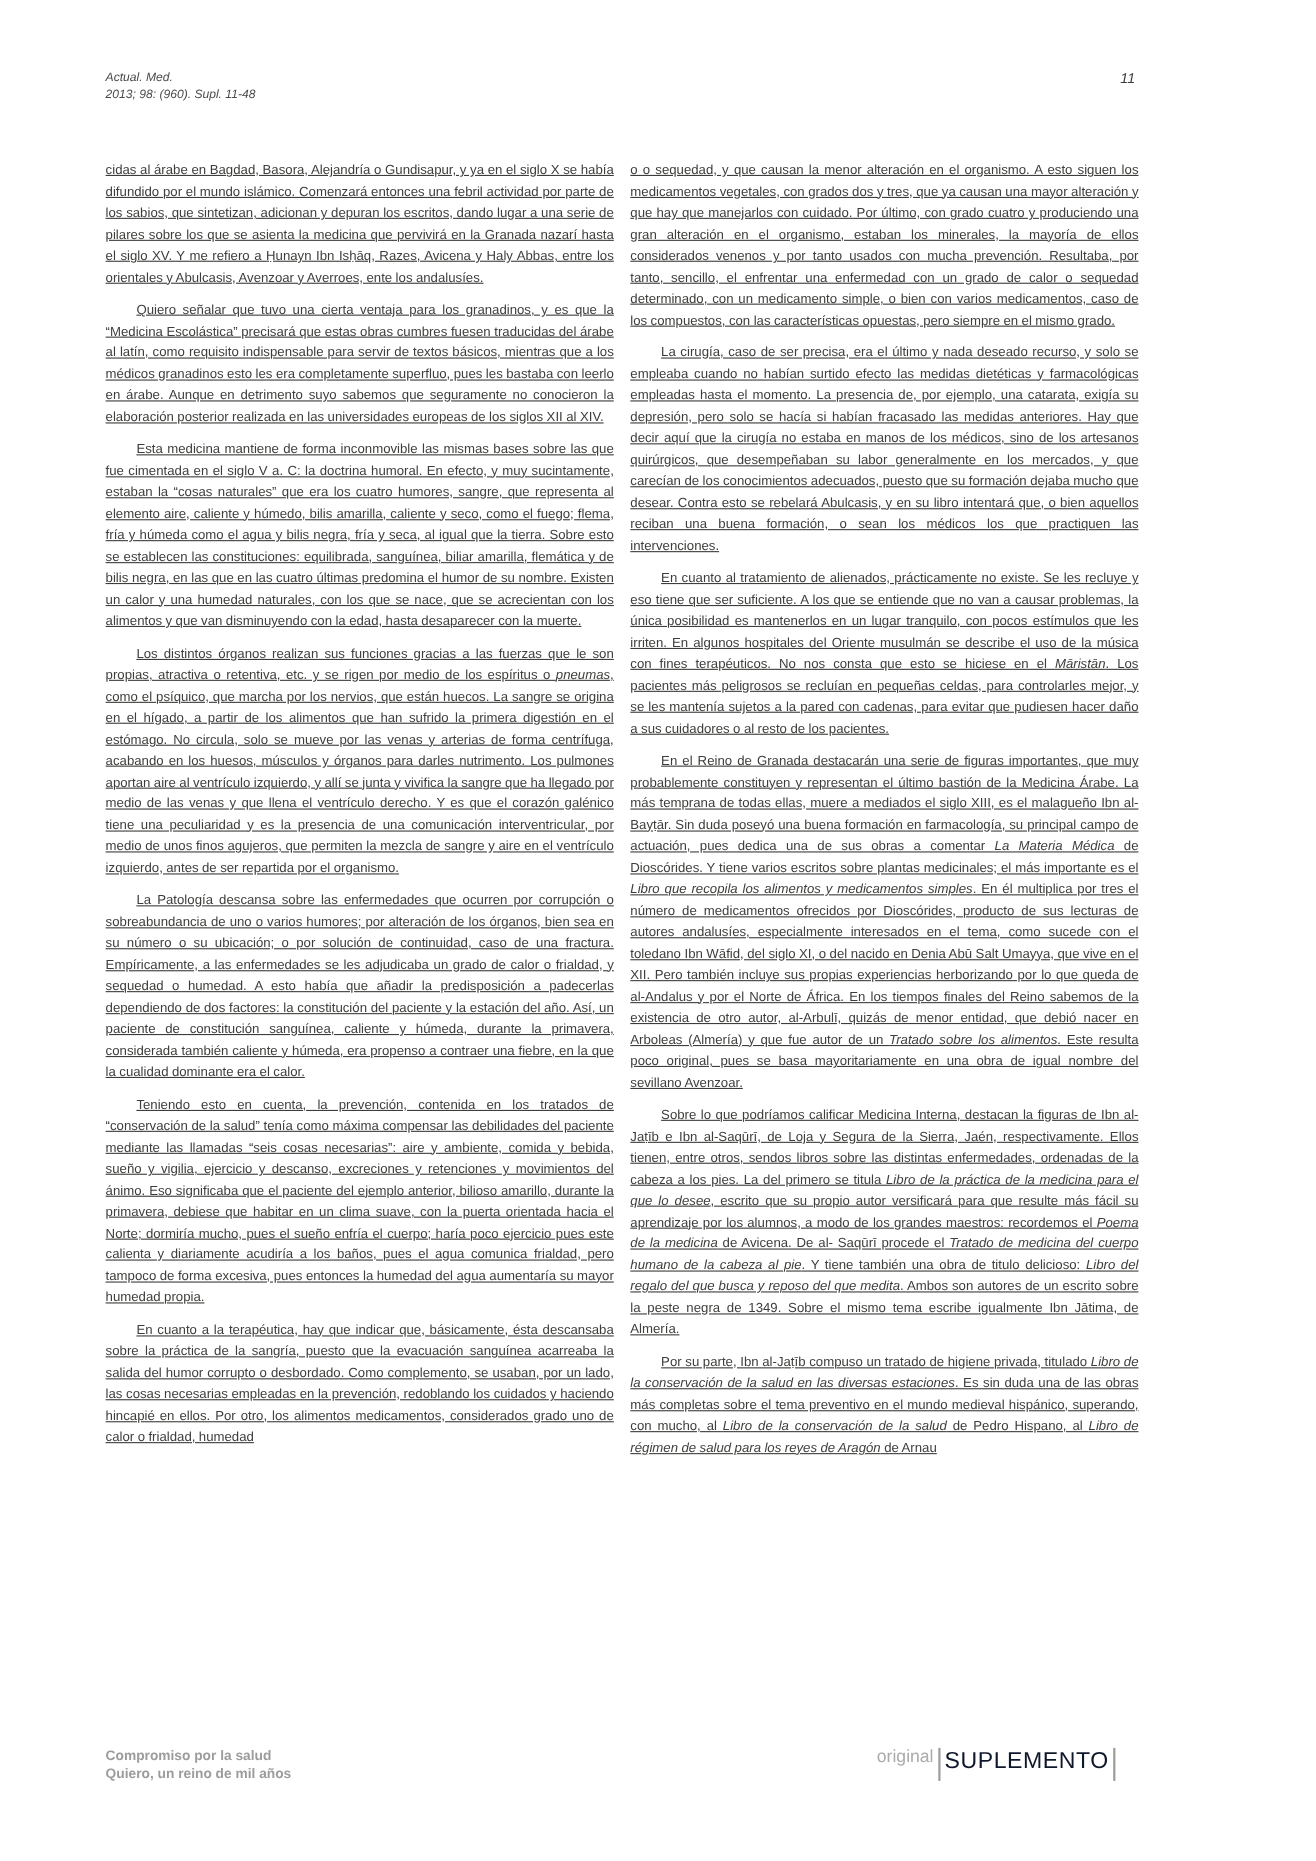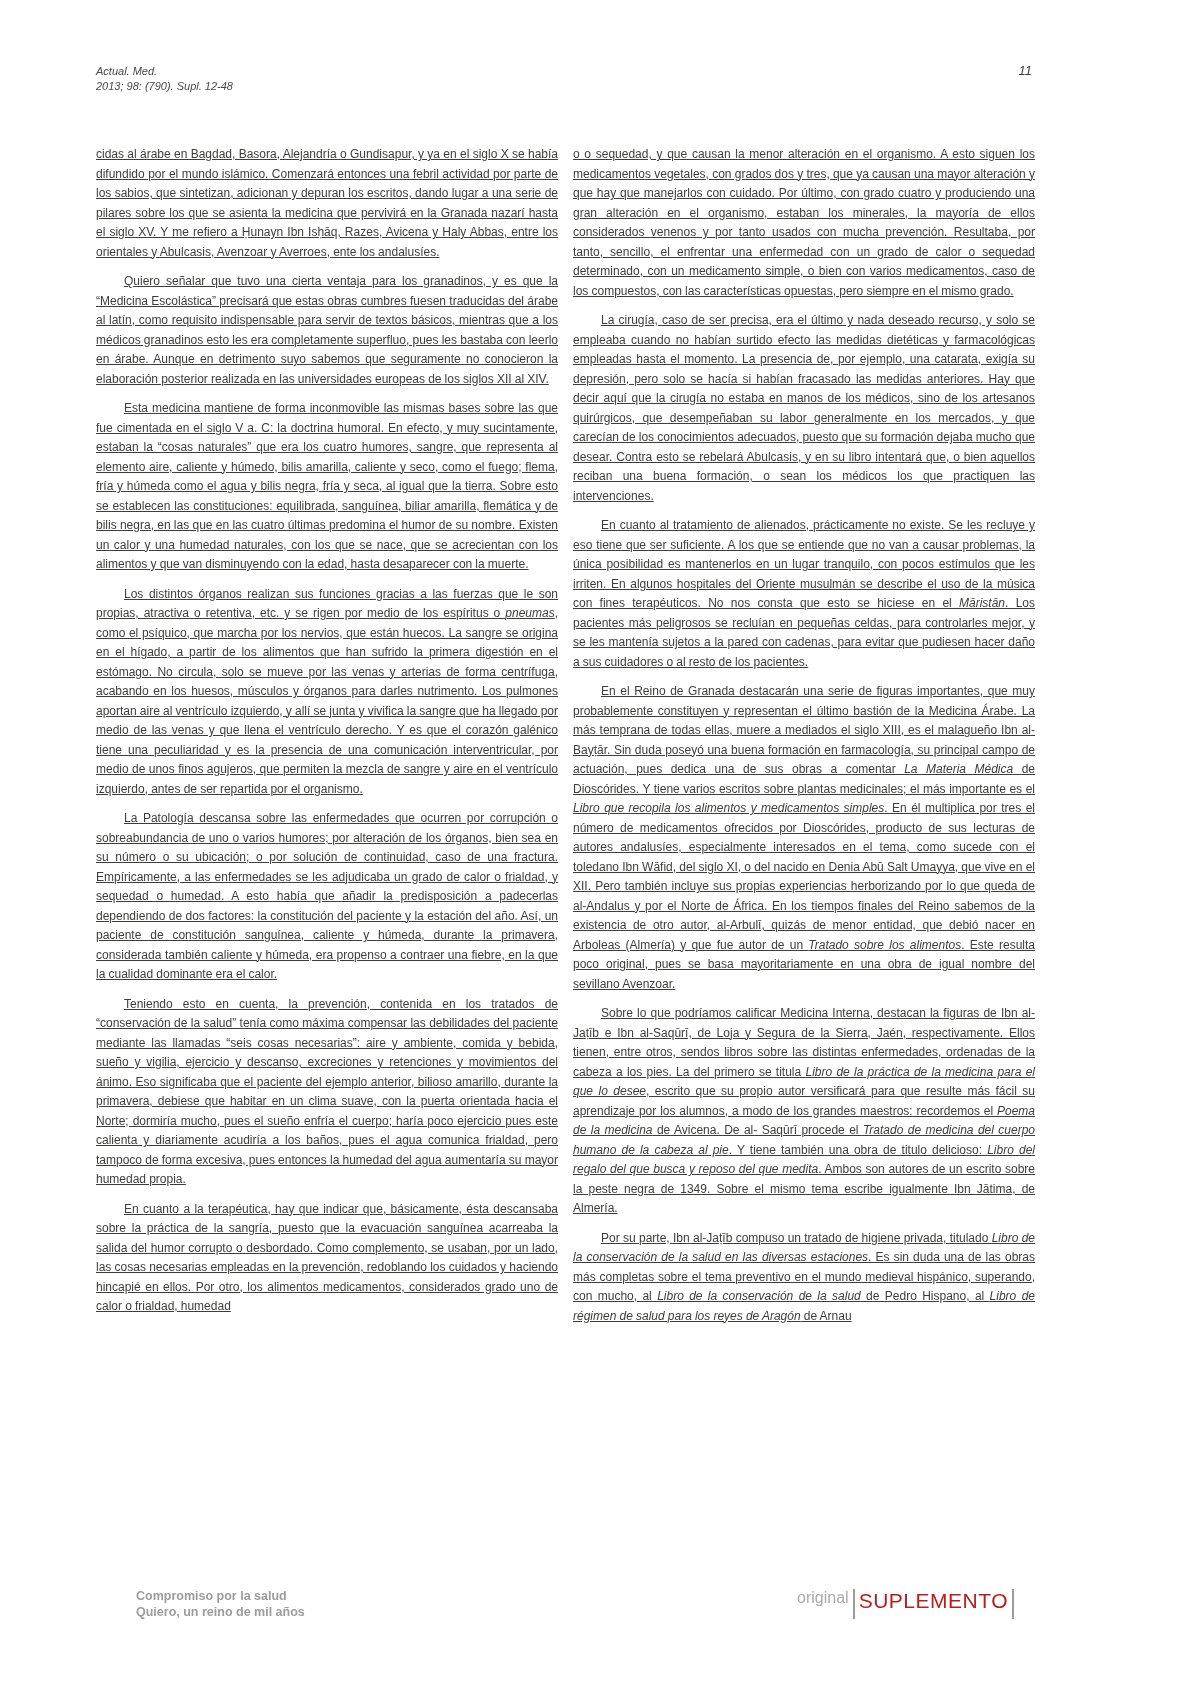--- a/index.html
+++ b/index.html
@@ -37,36 +37,36 @@
   }
   .para{margin:0 0 10px 0;}
   .para.indent{text-indent:28px;}
   .it{font-style:italic;}
   
   .footer{
     position:absolute;top:1588px;left:96px;width:922px;
     display:flex;justify-content:space-between;align-items:center;
   }
   .footer-left{
-    font-size:12.5px;font-weight:bold;color:#9c9c9c;line-height:1.3;margin-left:40px;
+    font-size:12.5px;font-weight:bold;color:#9c9c9c;line-height:1.3;
   }
   .footer-right{display:flex;}
   .footer-right .orig{font-size:16px;color:#ababab;}
   .vbar{display:inline-block;width:2px;height:30px;background:#9c9c9c;margin:0 4px;}
-  .supl{font-size:21px;color:#b91c1c;letter-spacing:0.5px;}
+  .supl{font-size:21px;color:#0f172a;letter-spacing:0.5px;}
 </style>
 </head>
 <body>
 
 <div class="page">
 
   <div class="header">
     <div class="journal-ref">
       <div>Actual. Med.</div>
-      <div>2013; 98: (790). Supl. 12-48</div>
+      <div>2013; 98: (960). Supl. 11-48</div>
     </div>
     <div class="page-num">11</div>
   </div>
 
   <div class="columns">
     <div class="col">
         <p class="para"><span>cidas al árabe en Bagdad, Basora, Alejandría o Gundisapur, y ya en el siglo X se había difundido por el mundo islámico. Comenzará entonces una febril actividad por parte de los sabios, que sintetizan, adicionan y depuran los escritos, dando lugar a una serie de pilares sobre los que se asienta la medicina que pervivirá en la Granada nazarí hasta el siglo XV. Y me refiero a Ḥunayn Ibn Isḥāq, Razes, Avicena y Haly Abbas, entre los orientales y Abulcasis, Avenzoar y Averroes, ente los andalusíes.</span></p>
         <p class="para indent"><span>Quiero señalar que tuvo una cierta ventaja para los granadinos, y es que la “Medicina Escolástica” precisará que estas obras cumbres fuesen traducidas del árabe al latín, como requisito indispensable para servir de textos básicos, mientras que a los médicos granadinos esto les era completamente superfluo, pues les bastaba con leerlo en árabe. Aunque en detrimento suyo sabemos que seguramente no conocieron la elaboración posterior realizada en las universidades europeas de los siglos XII al XIV.</span></p>
         <p class="para indent"><span>Esta medicina mantiene de forma inconmovible las mismas bases sobre las que fue cimentada en el siglo V a. C: la doctrina humoral. En efecto, y muy sucintamente, estaban la “cosas naturales” que era los cuatro humores, sangre, que representa al elemento aire, caliente y húmedo, bilis amarilla, caliente y seco, como el fuego; flema, fría y húmeda como el agua y bilis negra, fría y seca, al igual que la tierra. Sobre esto se establecen las constituciones: equilibrada, sanguínea, biliar amarilla, flemática y de bilis negra, en las que en las cuatro últimas predomina el humor de su nombre. Existen un calor y una humedad naturales, con los que se nace, que se acrecientan con los alimentos y que van disminuyendo con la edad, hasta desaparecer con la muerte.</span></p>
         <p class="para indent"><span>Los distintos órganos realizan sus funciones gracias a las fuerzas que le son propias, atractiva o retentiva, etc. y se rigen por medio de los espíritus o </span><span class="it">pneumas</span><span>, como el psíquico, que marcha por los nervios, que están huecos. La sangre se origina en el hígado, a partir de los alimentos que han sufrido la primera digestión en el estómago. No circula, solo se mueve por las venas y arterias de forma centrífuga, acabando en los huesos, músculos y órganos para darles nutrimento. Los pulmones aportan aire al ventrículo izquierdo, y allí se junta y vivifica la sangre que ha llegado por medio de las venas y que llena el ventrículo derecho. Y es que el corazón galénico tiene una peculiaridad y es la presencia de una comunicación interventricular, por medio de unos finos agujeros, que permiten la mezcla de sangre y aire en el ventrículo izquierdo, antes de ser repartida por el organismo.</span></p>

